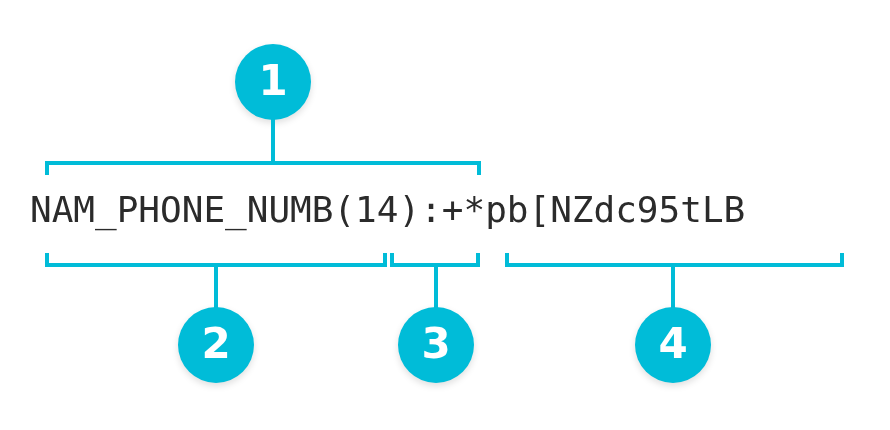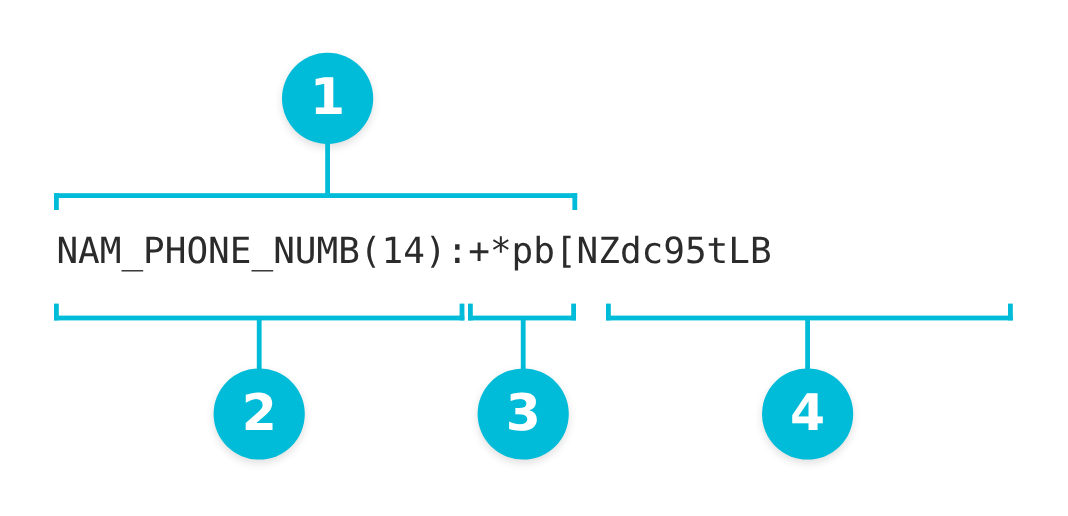--- a/index.html
+++ b/index.html
@@ -15,27 +15,27 @@
     position: relative;
     width: 890px;
     height: 430px;
     background: #ffffff;
     overflow: hidden;
   }
 
   
   .code-string {
     position: absolute;
-    left: 47px;
+    left: 30px;
     top: 182px;
     width: 800px;
     height: 56px;
     line-height: 56px;
     font-family: "DejaVu Sans Mono", "Liberation Mono", monospace;
-    font-size: 30px;
+    font-size: 36px;
     letter-spacing: 0px;
     color: #2b2b2b;
     white-space: pre;
     -webkit-font-smoothing: antialiased;
   }
 
   
   .bracket {
     position: absolute;
     height: 14px;

